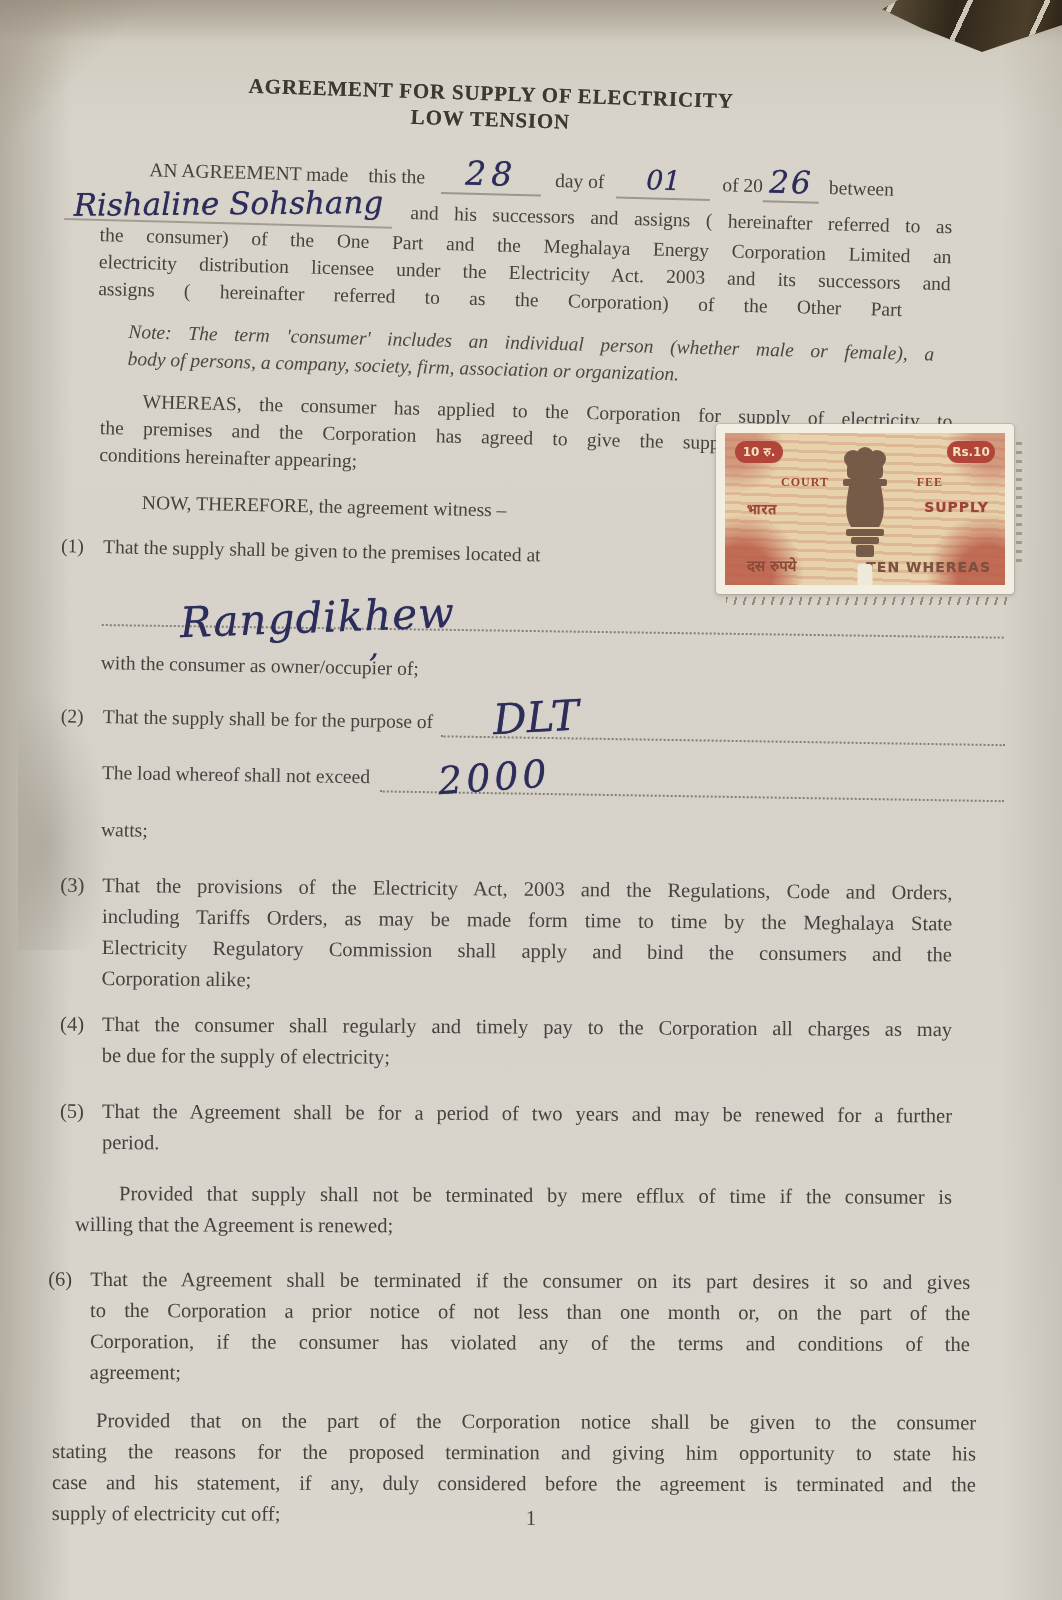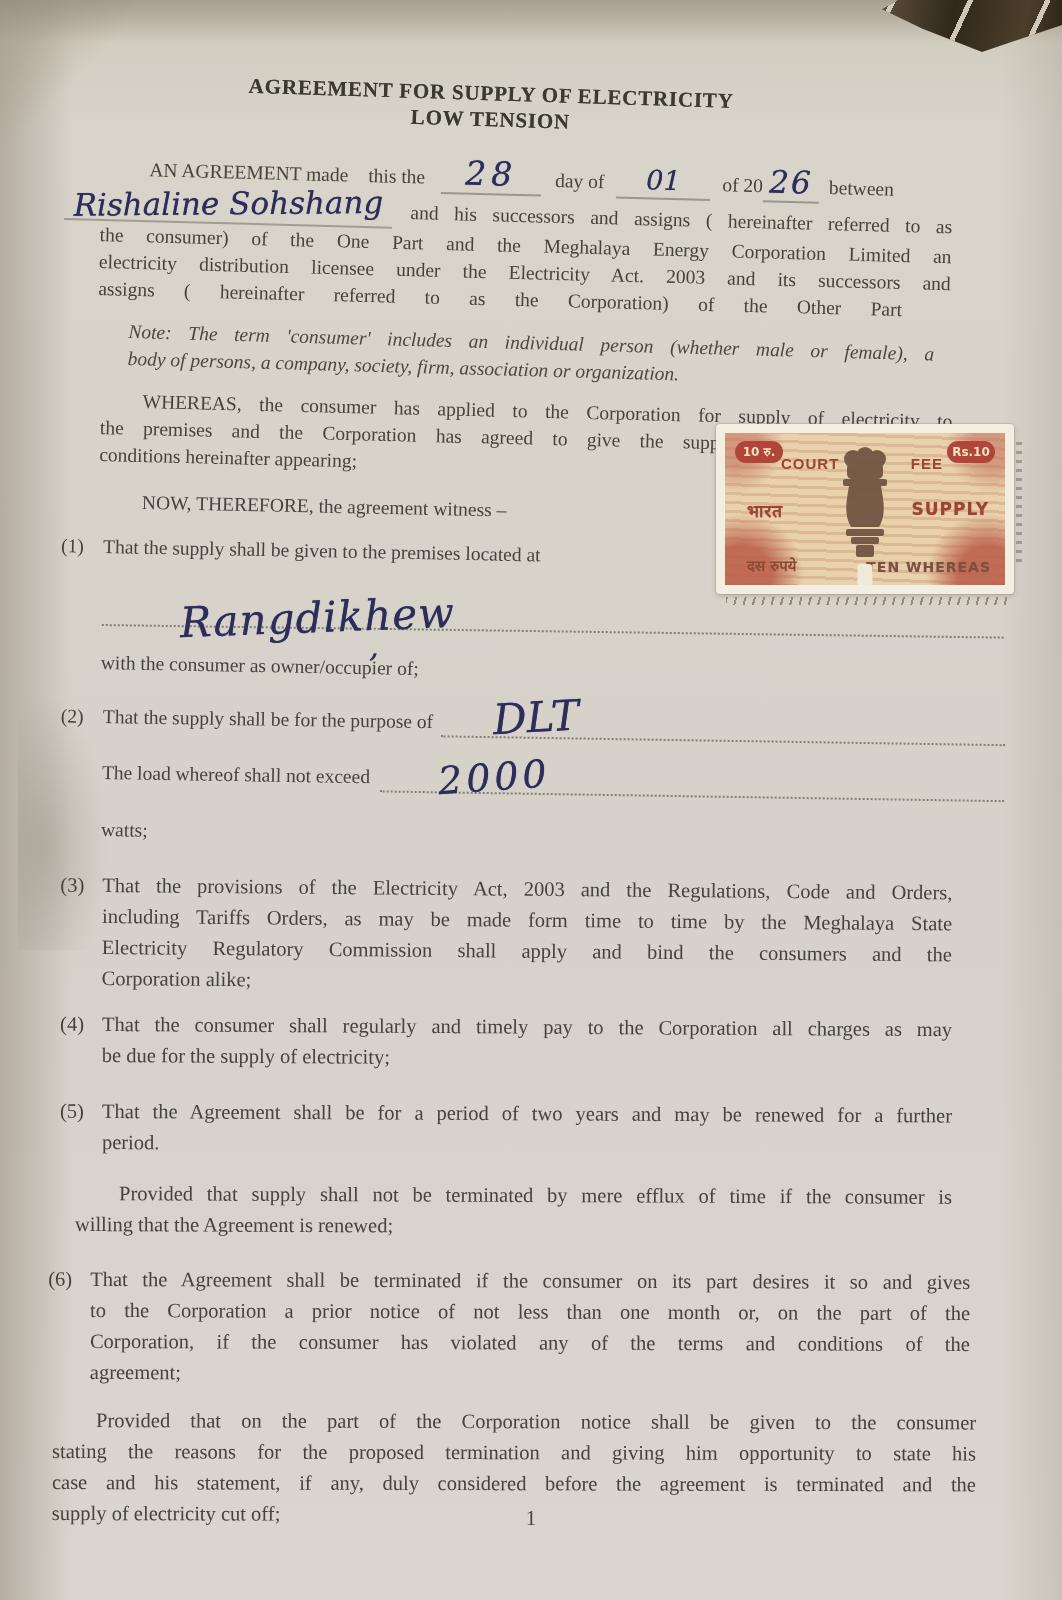--- a/index.html
+++ b/index.html
@@ -83,24 +83,24 @@
       radial-gradient(circle at 6% 94%, rgba(186,90,70,.85) 0 30px, rgba(186,90,70,0) 62px),
       radial-gradient(circle at 94% 94%, rgba(186,90,70,.85) 0 30px, rgba(186,90,70,0) 62px),
       radial-gradient(circle at 4% 8%, rgba(197,115,95,.6) 0 22px, rgba(197,115,95,0) 48px),
       radial-gradient(circle at 96% 8%, rgba(197,115,95,.6) 0 22px, rgba(197,115,95,0) 48px),
       repeating-linear-gradient(2deg, rgba(196,116,96,.28) 0 3px, rgba(196,116,96,0) 3px 9px),
       #e7d2ab; padding-left: 32px;}
   .pill{position:absolute;top:8px;width:48px;height:22px;border-radius:11px;
     background:#b2453a;color:#f3e2c0;font-family:"DejaVu Sans",sans-serif;
     font-size:12px;font-weight:bold;line-height:22px;text-align:center;}
   .pill.left{left:10px;}  .pill.right{right:10px;}
-  .courtfee{position:absolute;top:22px;font-size:15px;font-weight:bold;color:#9e4238;
-    letter-spacing:1px;font-family:Liberation Sans, sans-serif;}
+  .courtfee{position:absolute;top:42px;font-size:12px;font-weight:bold;color:#9e4238;
+    letter-spacing:1px;font-family:Liberation Serif, serif;}
   .cf-court{left:56px;} .cf-fee{right:62px;}
-  .country{position:absolute;top:66px;font-size:17px;font-weight:bold;color:#9e4238;
+  .country{position:absolute;top:66px;font-size:14px;font-weight:bold;color:#9e4238;
     font-family:"DejaVu Sans",sans-serif;letter-spacing:1px;text-shadow:0 0 1px rgba(158,66,56,.5);}
   .c-hi{left:22px;} .c-en{right:16px;}
   .denom{position:absolute;bottom:10px;font-weight:bold;font-family:"DejaVu Sans",sans-serif;}
   .d-hi{left:22px;font-size:15px;color:#8a4a38;margin-top:41px;}
   .d-en{right:14px;font-size:14px;color:#7a5240;letter-spacing:1px;text-shadow:0 0 1px rgba(158,66,56,.4);}
   .emblem{position:absolute;left:50%;top:12px;transform:translateX(-50%);}
   .notch{position:absolute;left:50%;bottom:-3px;transform:translateX(-50%);
     width:15px;height:24px;background:#efe9da;border-radius:4px;}
   .serration{position:absolute;left:726px;top:597px;width:286px;height:8px;opacity:.65;
     background:repeating-linear-gradient(105deg,#7d5f49 0 2px, rgba(125,95,73,0) 2px 9px);}

